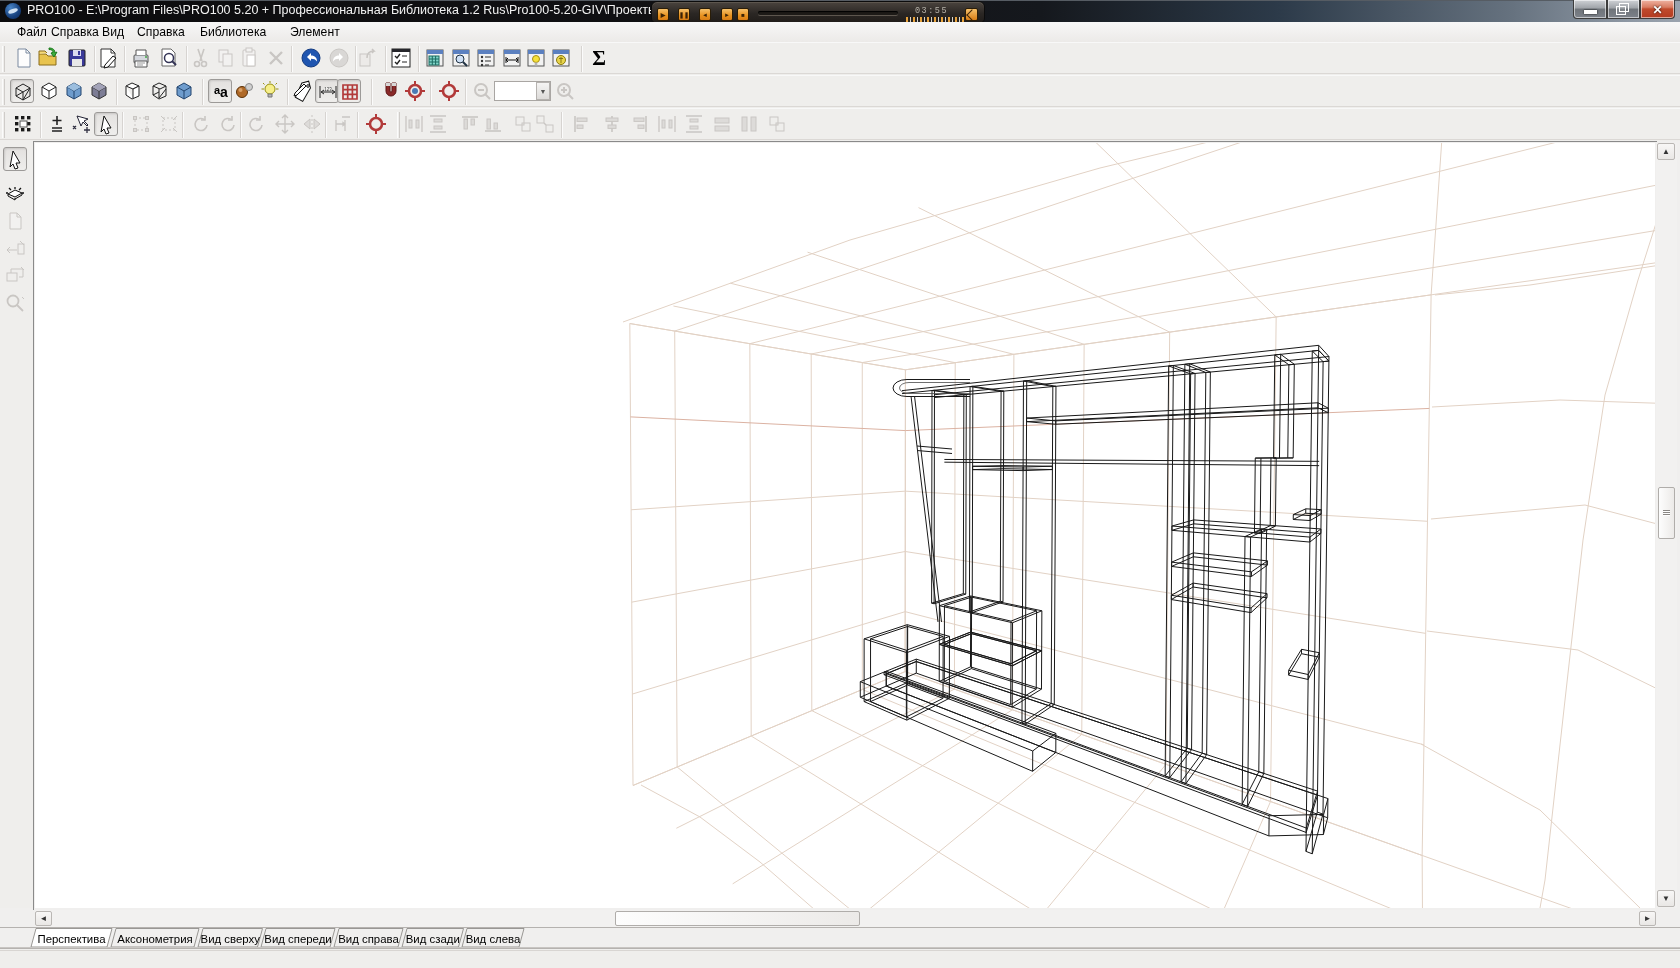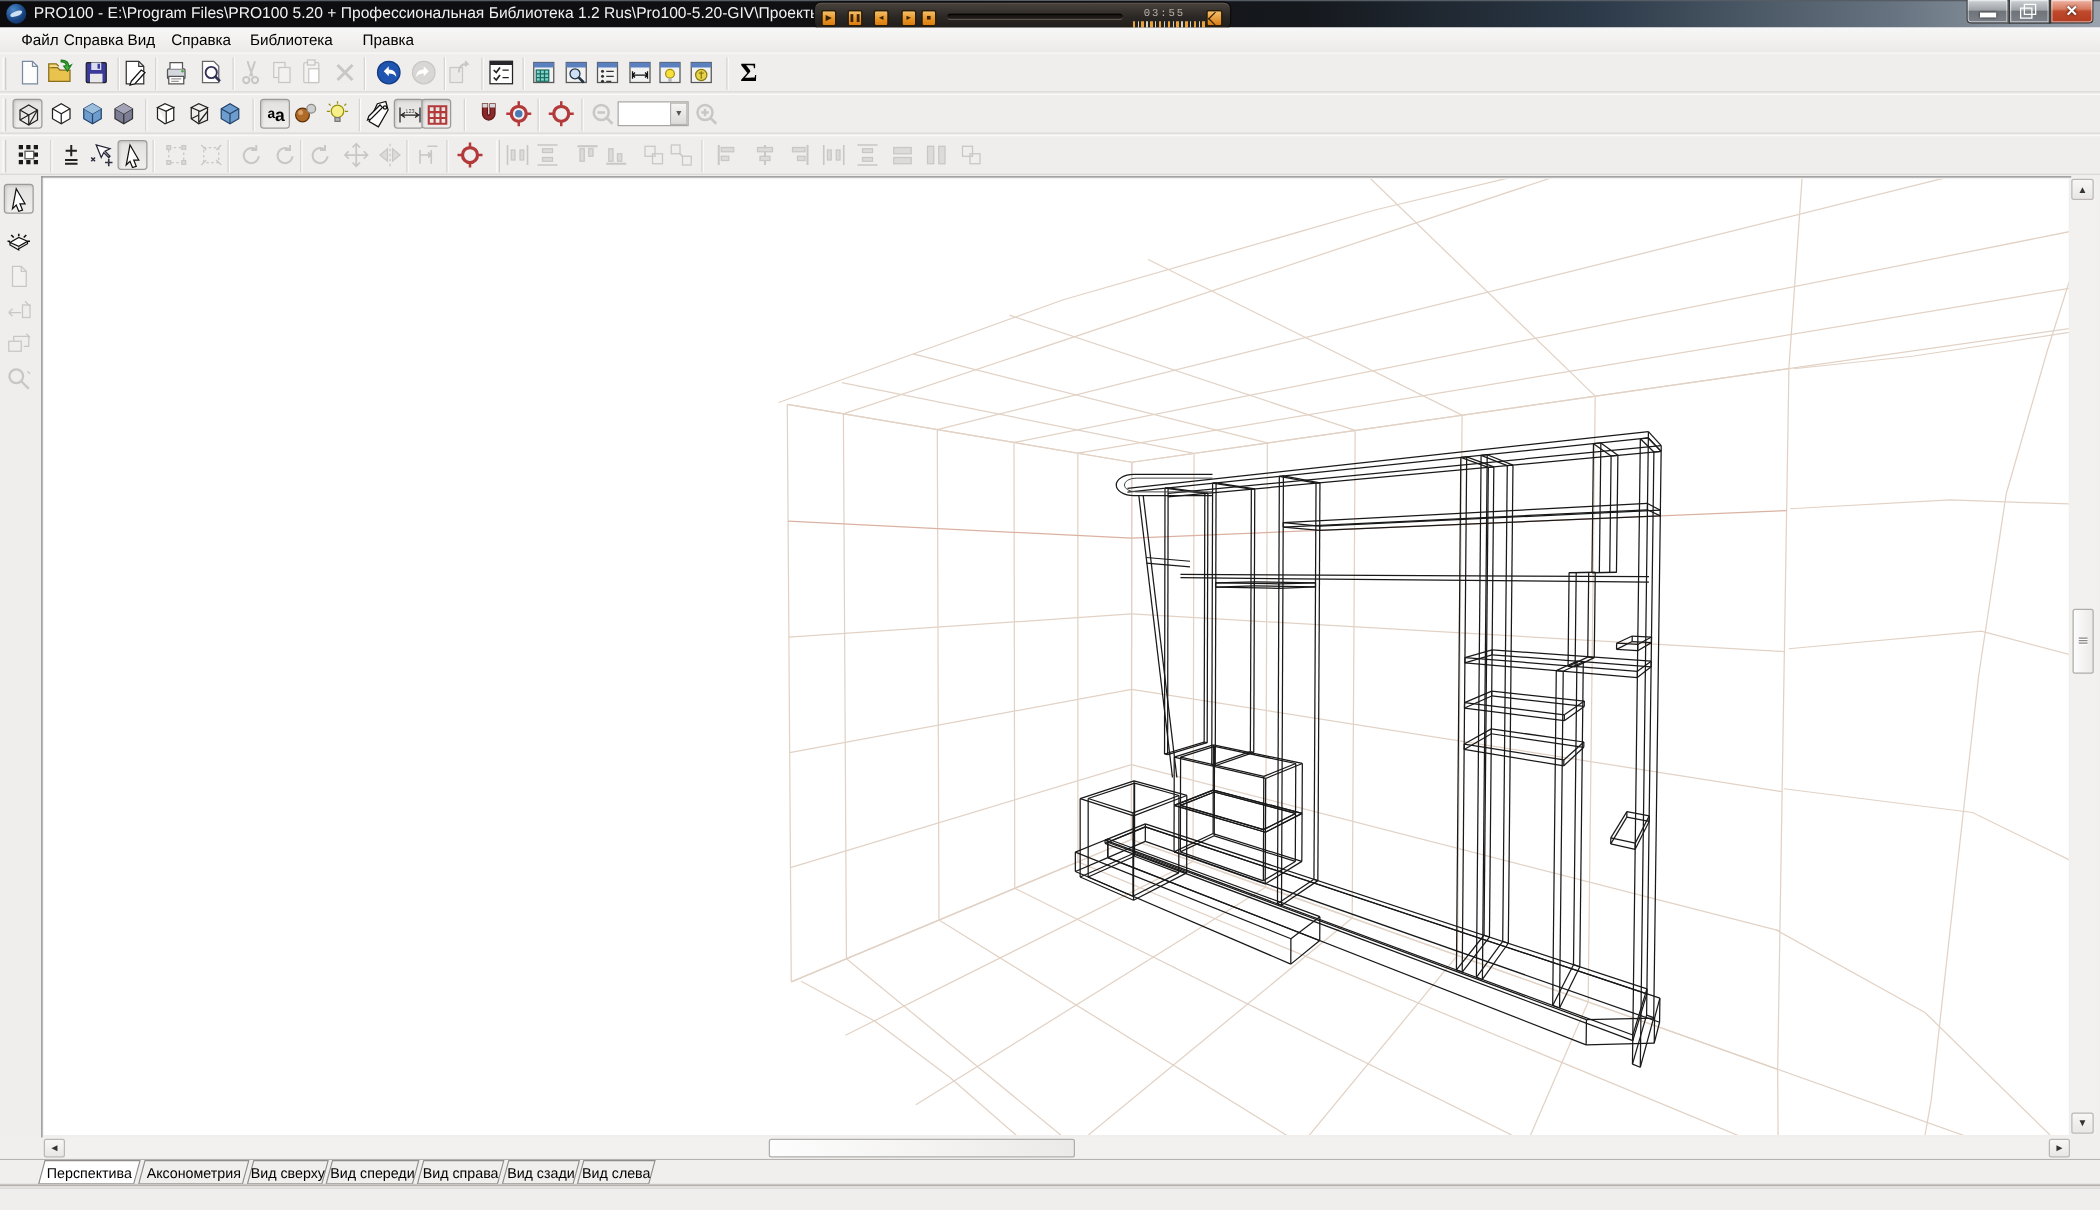--- a/index.html
+++ b/index.html
@@ -62,21 +62,21 @@
       <div class="wbtn" id="wmax"></div>
       <div class="wbtn" id="wclose"></div>
     </div>
 </div>
 <div id="menubar">
 <span style="left:17px">Файл</span>
     <span style="left:51px">Справка</span>
     <span style="left:102px">Вид</span>
 <span style="left:137px">Справка</span>
     <span style="left:200px">Библиотека</span>
-    <span style="left:290px">Правка</span>
+    <span style="left:290px">Элемент</span>
 </div>
 <div id="toolbars">
 <div class="tbrow" id="tb1" style="top:0;height:32px">
       <div class="grip" style="left:2px;top:3px;height:26px"></div>
       <div class="tbtn" style="left:12px;top:3px">
         <svg width="24" height="24" viewBox="0 0 24 24">
           <path d="M6 3h8l4 4v14H6z" fill="#fdfdfd" stroke="#7a8aa0"></path>
           <path d="M14 3v4h4" fill="none" stroke="#7a8aa0"></path>
         </svg>
       </div>

